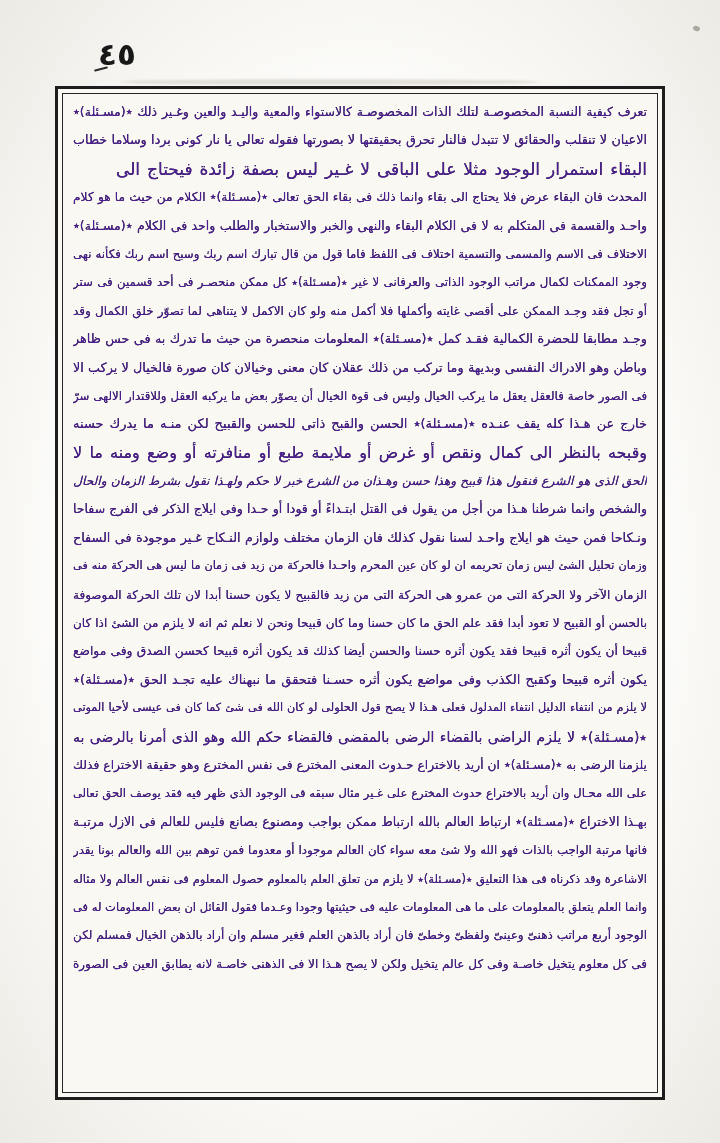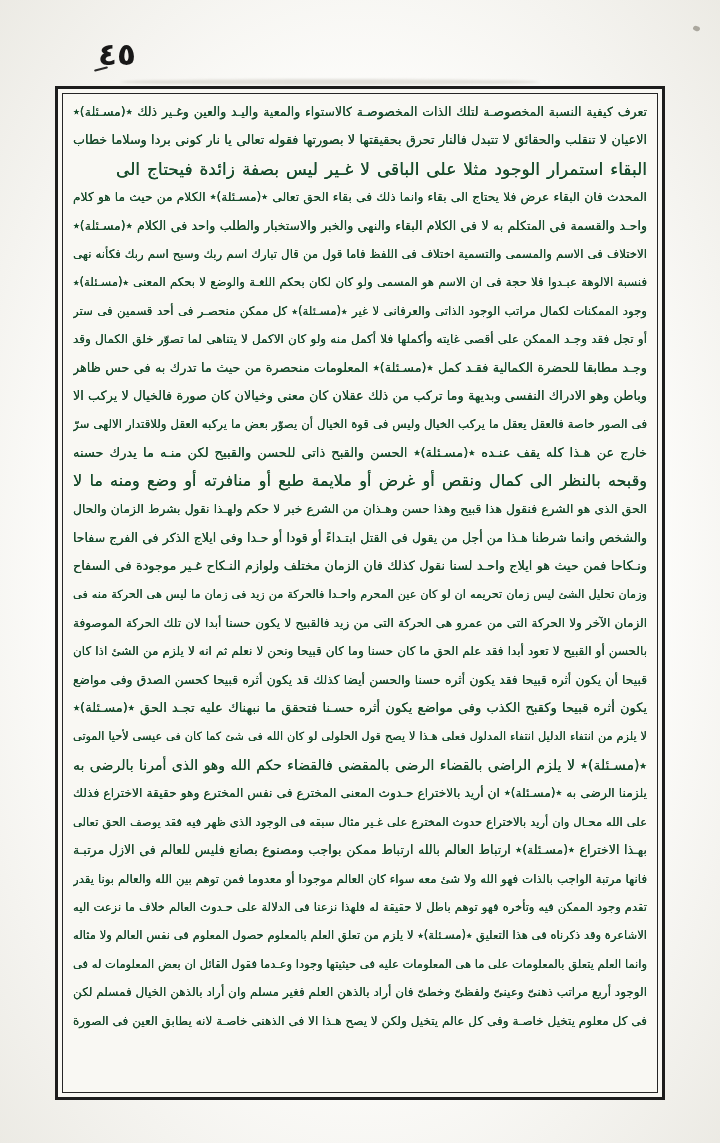--- a/index.html
+++ b/index.html
@@ -87,21 +87,21 @@
     position: absolute;
     inset: 1px;
     padding: 3px 9px 2px 9px;
     direction: rtl;
     overflow: hidden;
   }
   .text-line {
     height: 28.4px;
     line-height: 28.4px;
     font-size: 13px;
-    color: #14532d;
+    color: #4c1d95;
     text-align: justify;
     text-align-last: justify;
     -moz-text-align-last: justify;
     text-justify: inter-word;
     overflow: hidden;
     text-shadow: 0 0 0.35px #1c1c1c;   
   }
 </style>
 </head>
 <body>
@@ -116,43 +116,41 @@
   <div class="book-frame">
     <div class="inner-frame">
       <div class="page-text">
 
       <div class="text-line" style="font-size: 12.5px;">تعرف كيفية النسبة المخصوصـة لتلك الذات المخصوصـة كالاستواء والمعية واليـد والعين وغـير ذلك ٭(مسـئلة)٭</div>
           <div class="text-line" style="font-size: 12.75px;">الاعيان لا تنقلب والحقائق لا تتبدل فالنار تحرق بحقيقتها لا بصورتها فقوله تعالى يا نار كونى بردا وسلاما خطاب</div>
           <div class="text-line" style="font-size: 17px; margin-left: 43px;">البقاء استمرار الوجود مثلا على الباقى لا غـير ليس بصفة زائدة فيحتاج الى بقاء ويتسلسل الا على مذهب الاشاعرة فى</div>
           <div class="text-line" style="font-size: 12.25px;">المحدث فان البقاء عرض فلا يحتاج الى بقاء وانما ذلك فى بقاء الحق تعالى ٭(مسـئلة)٭ الكلام من حيث ما هو كلام</div>
           <div class="text-line" style="font-size: 12.5px;">واحـد والقسمة فى المتكلم به لا فى الكلام البقاء والنهى والخبر والاستخبار والطلب واحد فى الكلام ٭(مسـئلة)٭</div>
           <div class="text-line" style="font-size: 11.75px;">الاختلاف فى الاسم والمسمى والتسمية اختلاف فى اللفظ فاما قول من قال تبارك اسم ربك وسبح اسم ربك فكأنه نهى</div>
-          <div class="text-line" style="font-size: 11.75px;">فنسبة الالوهة عبـدوا فلا حجة فى ان الاسم هو المسمى ولو كان لكان بحكم اللغـة والوضع لا بحكم المعنى ٭(مسـئلة)٭</div>
           <div class="text-line" style="font-size: 11.75px;">وجود الممكنات لكمال مراتب الوجود الذاتى والعرفانى لا غير ٭(مسـئلة)٭ كل ممكن منحصـر فى أحد قسمين فى ستر</div>
           <div class="text-line" style="font-size: 12px;">أو تجل فقد وجـد الممكن على أقصى غايته وأكملها فلا أكمل منه ولو كان الاكمل لا يتناهى لما تصوّر خلق الكمال وقد</div>
           <div class="text-line" style="font-size: 12.75px;">وجـد مطابقا للحضرة الكمالية فقـد كمل ٭(مسـئلة)٭ المعلومات منحصرة من حيث ما تدرك به فى حس ظاهر</div>
           <div class="text-line" style="font-size: 12.75px;">وباطن وهو الادراك النفسى وبديهة وما تركب من ذلك عقلان كان معنى وخيالان كان صورة فالخيال لا يركب الا</div>
           <div class="text-line" style="font-size: 11.75px;">فى الصور خاصة فالعقل يعقل ما يركب الخيال وليس فى قوة الخيال أن يصوّر بعض ما يركبه العقل وللاقتدار الالهى سرّ</div>
           <div class="text-line" style="">خارج عن هـذا كله يقف عنـده ٭(مسـئلة)٭ الحسن والقبح ذاتى للحسن والقبيح لكن منـه ما يدرك حسنه</div>
           <div class="text-line" style="font-size: 16px;">وقبحه بالنظر الى كمال ونقص أو غرض أو ملايمة طبع أو منافرته أو وضع ومنه ما لا يدرك قبحه ولا حسنه الا من جانب</div>
-          <div class="text-line" style="font-size: 12.25px;">الحق الذى هو الشرع فنقول هذا قبيح وهذا حسن وهـذان من الشرع خبر لا حكم ولهـذا نقول بشرط الزمان والحال</div>
+          <div class="text-line" style="font-size: 12.25px; font-style: italic;">الحق الذى هو الشرع فنقول هذا قبيح وهذا حسن وهـذان من الشرع خبر لا حكم ولهـذا نقول بشرط الزمان والحال</div>
           <div class="text-line" style="font-size: 12.5px;">والشخص وانما شرطنا هـذا من أجل من يقول فى القتل ابتـداءً أو قودا أو حـدا وفى ايلاج الذكر فى الفرج سفاحا</div>
           <div class="text-line" style="font-size: 12.75px;">ونـكاحا فمن حيث هو ايلاج واحـد لسنا نقول كذلك فان الزمان مختلف ولوازم النـكاح غـير موجودة فى السفاح</div>
           <div class="text-line" style="font-size: 11.25px;">وزمان تحليل الشئ ليس زمان تحريمه ان لو كان عين المحرم واحـدا فالحركة من زيد فى زمان ما ليس هى الحركة منه فى</div>
           <div class="text-line" style="font-size: 12px;">الزمان الآخر ولا الحركة التى من عمرو هى الحركة التى من زيد فالقبيح لا يكون حسنا أبدا لان تلك الحركة الموصوفة</div>
           <div class="text-line" style="font-size: 12px;">بالحسن أو القبيح لا تعود أبدا فقد علم الحق ما كان حسنا وما كان قبيحا ونحن لا نعلم ثم انه لا يلزم من الشئ اذا كان</div>
           <div class="text-line" style="font-size: 12.25px;">قبيحا أن يكون أثره قبيحا فقد يكون أثره حسنا والحسن أيضا كذلك قد يكون أثره قبيحا كحسن الصدق وفى مواضع</div>
           <div class="text-line" style="">يكون أثره قبيحا وكقبح الكذب وفى مواضع يكون أثره حسـنا فتحقق ما نبهناك عليه تجـد الحق ٭(مسـئلة)٭</div>
           <div class="text-line" style="font-size: 11.25px;">لا يلزم من انتفاء الدليل انتفاء المدلول فعلى هـذا لا يصح قول الحلولى لو كان الله فى شئ كما كان فى عيسى لأحيا الموتى</div>
           <div class="text-line" style="font-size: 14px;">٭(مسـئلة)٭ لا يلزم الراضى بالقضاء الرضى بالمقضى فالقضاء حكم الله وهو الذى أمرنا بالرضى به والمقضى المحكوم به فلا</div>
           <div class="text-line" style="font-size: 12.25px;">يلزمنا الرضى به ٭(مسـئلة)٭ ان أريد بالاختراع حـدوث المعنى المخترع فى نفس المخترع وهو حقيقة الاختراع فذلك</div>
           <div class="text-line" style="font-size: 11.5px;">على الله محـال وان أريد بالاختراع حدوث المخترع على غـير مثال سبقه فى الوجود الذى ظهر فيه فقد يوصف الحق تعالى</div>
           <div class="text-line" style="font-size: 12.5px;">بهـذا الاختراع ٭(مسـئلة)٭ ارتباط العالم بالله ارتباط ممكن بواجب ومصنوع بصانع فليس للعالم فى الازل مرتبـة</div>
           <div class="text-line" style="font-size: 11.75px;">فانها مرتبة الواجب بالذات فهو الله ولا شئ معه سواء كان العالم موجودا أو معدوما فمن توهم بين الله والعالم بونا يقدر</div>
-          <div class="text-line" style="font-size: 11.5px;">تقدم وجود الممكن فيه وتأخره فهو توهم باطل لا حقيقة له فلهذا نزعنا فى الدلالة على حـدوث العالم خلاف ما نزعت اليه</div>
           <div class="text-line" style="font-size: 11.5px;">الاشاعرة وقد ذكرناه فى هذا التعليق ٭(مسـئلة)٭ لا يلزم من تعلق العلم بالمعلوم حصول المعلوم فى نفس العالم ولا مثاله</div>
           <div class="text-line" style="font-size: 11.5px;">وانما العلم يتعلق بالمعلومات على ما هى المعلومات عليه فى حيثيتها وجودا وعـدما فقول القائل ان بعض المعلومات له فى</div>
           <div class="text-line" style="font-size: 12px;">الوجود أربع مراتب ذهنىّ وعينىّ ولفظىّ وخطىّ فان أراد بالذهن العلم فغير مسلم وان أراد بالذهن الخيال فمسلم لكن</div>
           <div class="text-line" style="font-size: 12px;">فى كل معلوم يتخيل خاصـة وفى كل عالم يتخيل ولكن لا يصح هـذا الا فى الذهنى خاصـة لانه يطابق العين فى الصورة</div>
         </div>
     </div>
   </div>
 
 </div>
 

